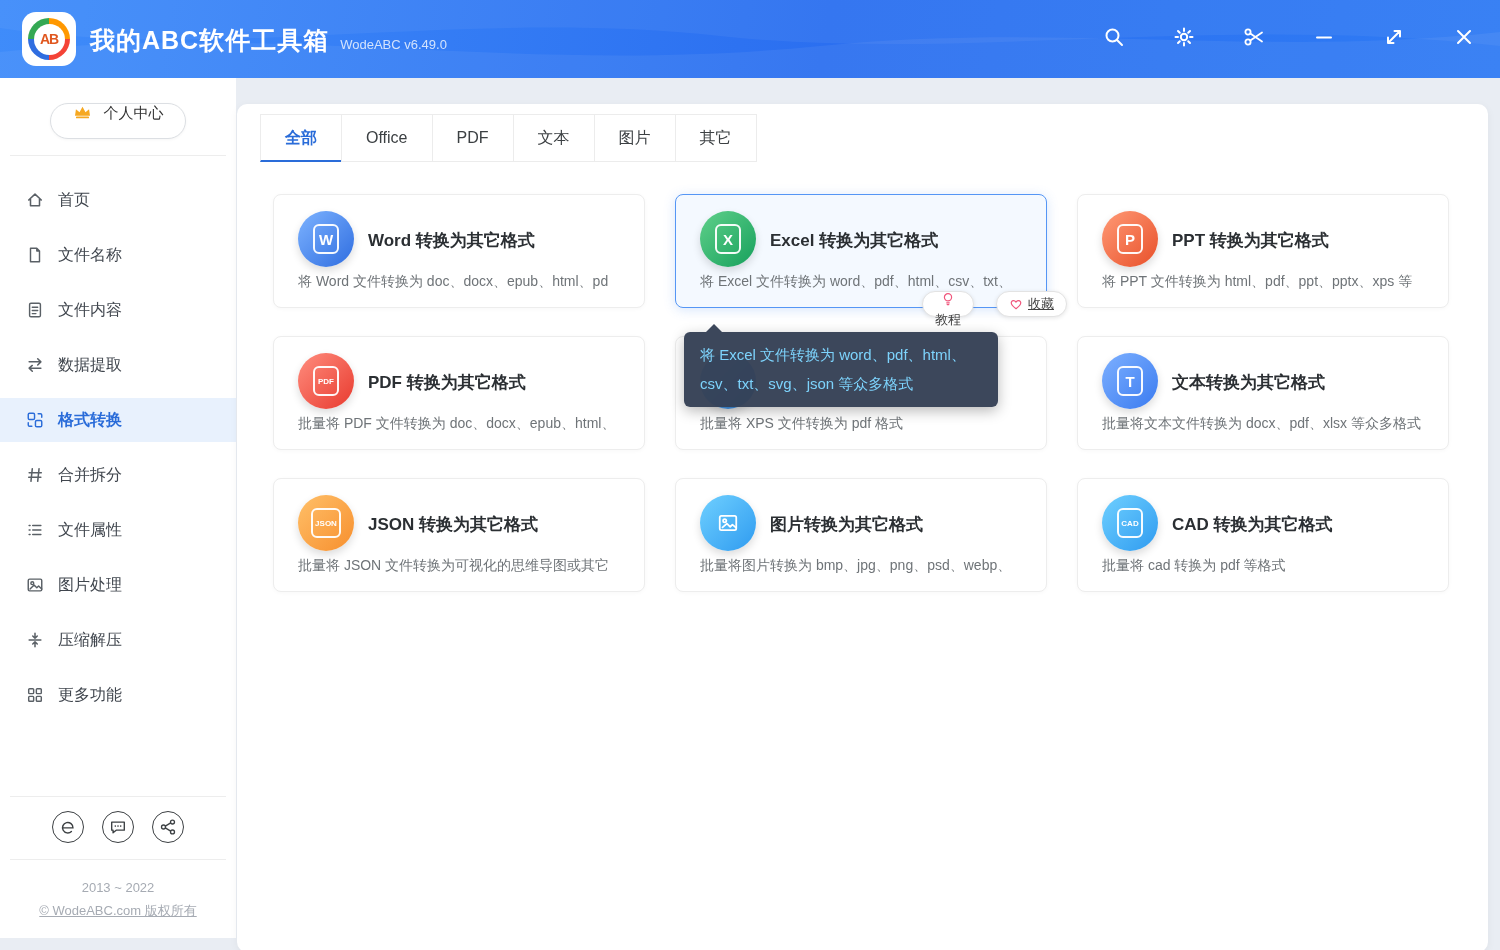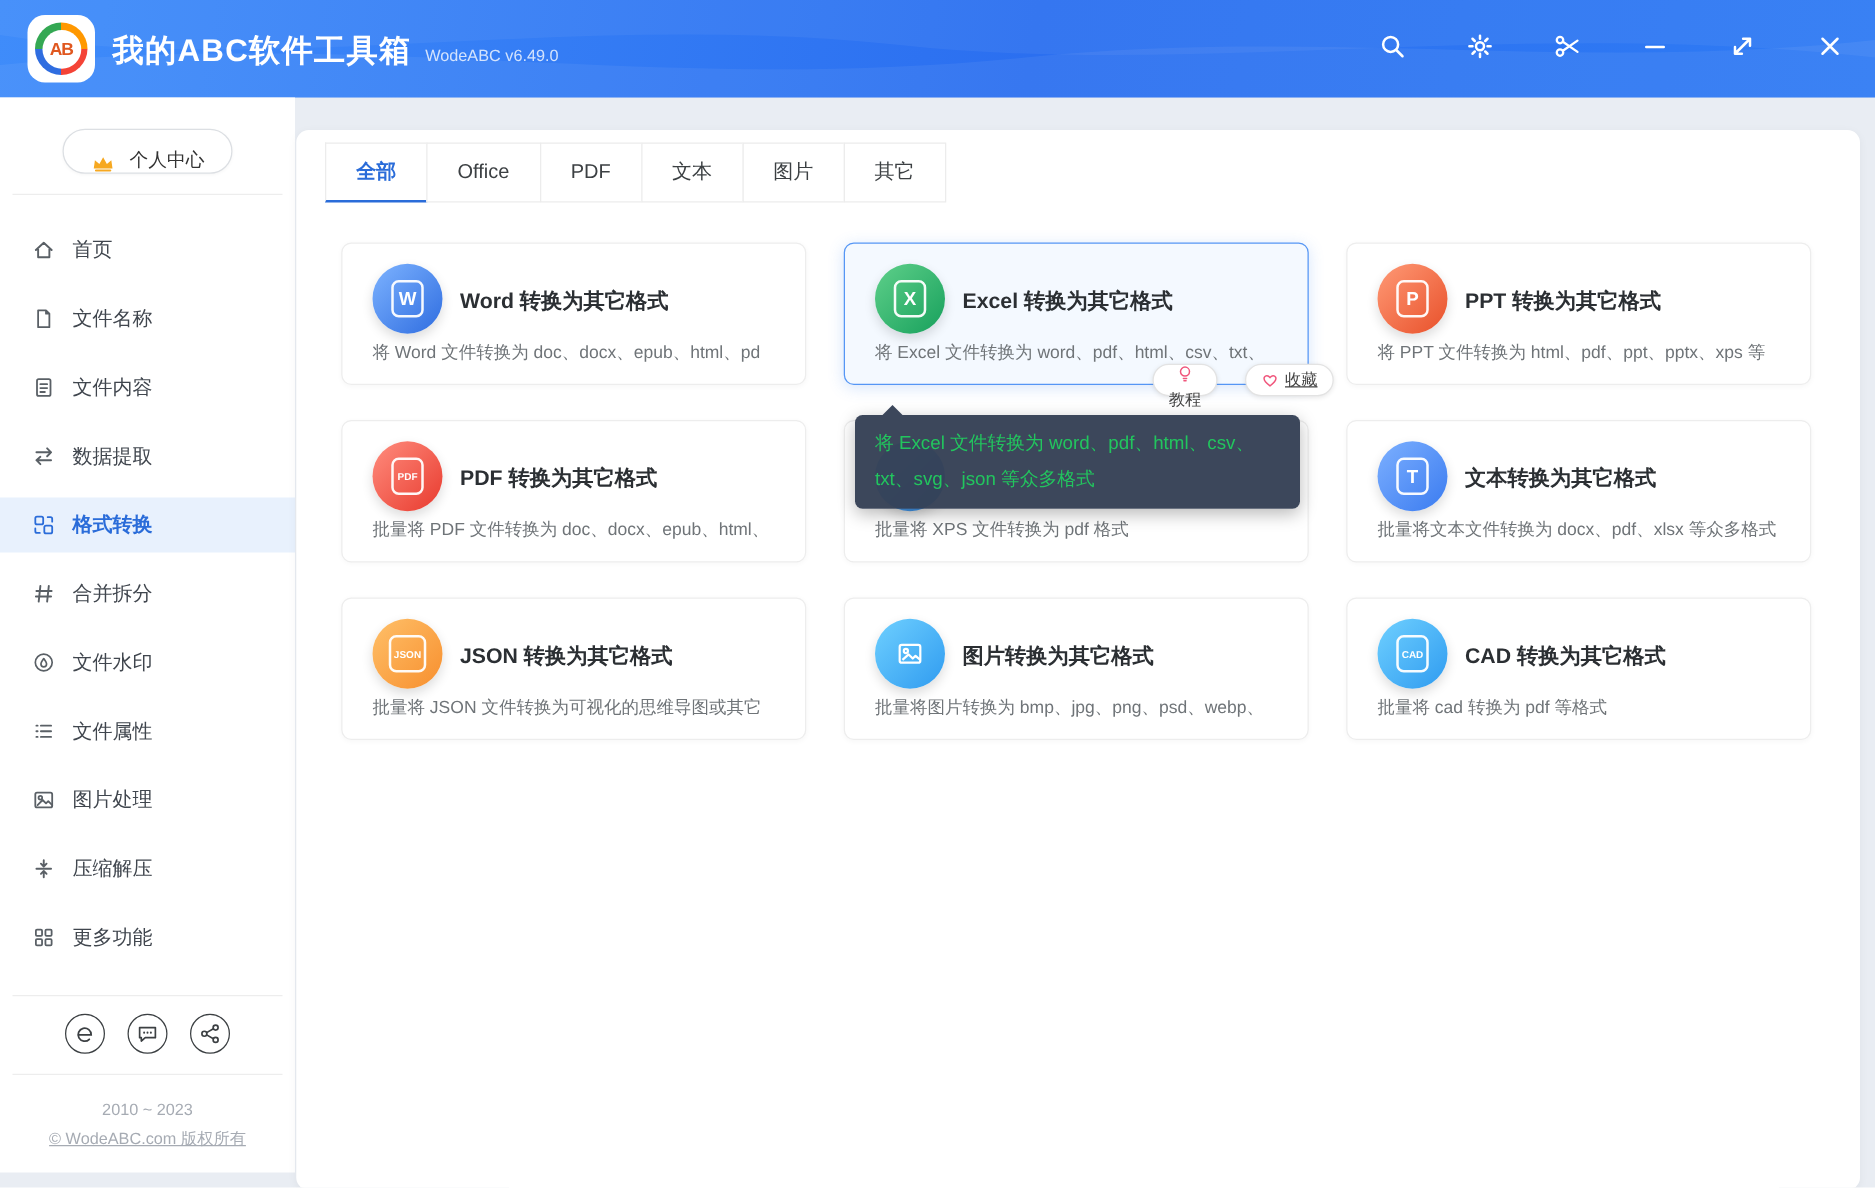--- a/index.html
+++ b/index.html
@@ -21,21 +21,21 @@
     display:flex; align-items:center; justify-content:center; font-weight:bold; font-size:14px; color:#e0571f; letter-spacing:-1px; }
   .hdr-left { position:absolute; left:90px; top:0; height:78px; display:flex; align-items:baseline; z-index:2; padding-top:24px; }
   .hdr-title { font-size:25px; font-weight:bold; color:#fff; letter-spacing:1px; }
   .hdr-version { font-size:13px; color:rgba(255,255,255,0.78); margin-left:11px; }
   .hdr-actions { position:absolute; right:25px; top:0; height:78px; display:flex; align-items:center; gap:47px; z-index:2; }
   .hdr-btn { width:23px; height:23px; cursor:pointer; display:flex; align-items:center; justify-content:center; }
   .hdr-btn svg { width:22px; height:22px; }
   
   .sidebar { position:absolute; left:0; top:78px; width:236px; bottom:12px; background:#fff; }
   .personal { width:136px; height:36px; margin:25px auto 0; border:1px solid #dcdfe3; border-radius:18px;
-    display:flex; align-items:flex-end; justify-content:center; gap:12px; font-size:15px; color:#333;
+    display:flex; align-items:flex-start; justify-content:center; gap:12px; font-size:15px; color:#333;
     cursor:pointer; background:#fff; box-shadow:0 1px 3px rgba(0,0,0,0.04); }
   .personal svg { width:19px; height:15px; }
   .divider { height:1px; background:#ededed; margin:16px 10px 0 10px; }
   .side-menu { margin-top:22px; }
   .side-item { height:44px; margin-bottom:11px; display:flex; align-items:center; gap:14px;
     padding-left:26px; font-size:16px; color:#40464e; cursor:pointer; }
   .side-item .side-icon { width:18px; height:18px; color:#5a6066; display:flex; }
   .side-item .side-icon svg { width:18px; height:18px; }
   .side-item.active { background:#e8f1fd; color:#2a6cd9; font-weight:bold; }
   .side-item.active .side-icon { color:#2a6cd9; }
@@ -64,22 +64,22 @@
     color:#fff; font-weight:bold; display:flex; align-items:center; justify-content:center; padding:0 2px; letter-spacing:0; }
   .card-title { position:absolute; left:94px; top:34px; font-size:17px; font-weight:bold; color:#2b2f33; white-space:nowrap; }
   .card-desc { position:absolute; left:24px; right:12px; top:78px; font-size:14px; color:#6f7478;
     white-space:nowrap; overflow:hidden; }
   .pill { position:absolute; height:26px; border-radius:13px; background:#fff; border:1px solid #e3e3e3;
     box-shadow:0 1px 4px rgba(0,0,0,0.10); display:flex; align-items:center; gap:5px; padding:0 12px;
     font-size:13px; color:#444; z-index:5; cursor:pointer; white-space:nowrap; }
   .pill svg { display:block; }
   .pill.tutorial { right:72px; bottom:-10px;flex-direction:column; }
   .pill.favorite { right:-21px; bottom:-10px;text-decoration:underline; }
-  .tooltip { position:absolute; left:447px; top:228px; width:356px; background:rgba(52,64,84,0.96);
-    color:#22c55e; font-size:15px; line-height:1.9; padding:9px 16px; border-radius:6px; z-index:10;
+  .tooltip { position:absolute; left:447px; top:228px; width:314px; background:rgba(52,64,84,0.96);
+    color:#7dd3fc; font-size:15px; line-height:1.9; padding:9px 16px; border-radius:6px; z-index:10;
     box-shadow:0 4px 14px rgba(0,0,0,0.28); }
   .tooltip::before { content:""; position:absolute; top:-8px; left:22px; width:0; height:0;
     border-left:8px solid transparent; border-right:8px solid transparent;
     border-bottom:8px solid rgba(52,64,84,0.96); }
 </style>
 </head>
 <body>
 
 <div class="header">
   <svg class="hdr-wave" viewBox="0 0 1500 78" preserveAspectRatio="none">
@@ -190,29 +190,20 @@
       <div class="side-item">
         <span class="side-icon">
           <svg viewBox="0 0 20 20" fill="none" stroke="currentColor" stroke-linecap="round" stroke-linejoin="round" stroke-width="1.7">
             <path d="M7 3 L5.5 17 M14.5 3 L13 17 M3.5 7.5 H17 M3 12.5 H16.5"></path>
           </svg>
         </span>
         <span class="side-label">合并拆分</span>
       </div>
       <div class="side-item">
         <span class="side-icon">
-          <svg viewBox="0 0 20 20" fill="none" stroke="currentColor" stroke-linecap="round" stroke-linejoin="round" stroke-width="1.5">
-            <circle cx="10" cy="10" r="7.5"></circle>
-            <path d="M10 6.5 C8.2 9 7.5 10.2 7.5 11.4 A2.5 2.5 0 0 0 12.5 11.4 C12.5 10.2 11.8 9 10 6.5 Z"></path>
-          </svg>
-        </span>
-        <span class="side-label">文件水印</span>
-      </div>
-      <div class="side-item">
-        <span class="side-icon">
           <svg viewBox="0 0 20 20" fill="none" stroke="currentColor" stroke-linecap="round" stroke-linejoin="round" stroke-width="1.7">
             <path d="M3.5 5 H4.5 M7.5 5 H16.5 M3.5 10 H4.5 M7.5 10 H16.5 M3.5 15 H4.5 M7.5 15 H16.5"></path>
           </svg>
         </span>
         <span class="side-label">文件属性</span>
       </div>
       <div class="side-item">
         <span class="side-icon">
           <svg viewBox="0 0 20 20" fill="none" stroke="currentColor" stroke-linecap="round" stroke-linejoin="round" stroke-width="1.6">
             <rect x="2.5" y="3.5" width="15" height="13" rx="1.5"></rect>
@@ -267,21 +258,21 @@
             <svg viewBox="0 0 20 20" fill="none" stroke="#3c4043" stroke-width="1.5">
               <circle cx="15" cy="4.5" r="2.2"></circle>
               <circle cx="5" cy="10" r="2.2"></circle>
               <circle cx="15" cy="15.5" r="2.2"></circle>
               <path d="M7 9 L13 5.5 M7 11 L13 14.5"></path>
             </svg>
           </span>
         </span>
       </div>
     <div class="divider" style="margin-top:0"></div>
-    <div class="foot-years">2010 ~ 2023</div>
+    <div class="foot-years">2013 ~ 2022</div>
     <div class="foot-copy">© WodeABC.com 版权所有</div>
   </div>
 </div>
 
 <div class="panel">
   <div class="tabs">
       <div class="tab active">全部</div>
       <div class="tab">Office</div>
       <div class="tab">PDF</div>
       <div class="tab">文本</div>

